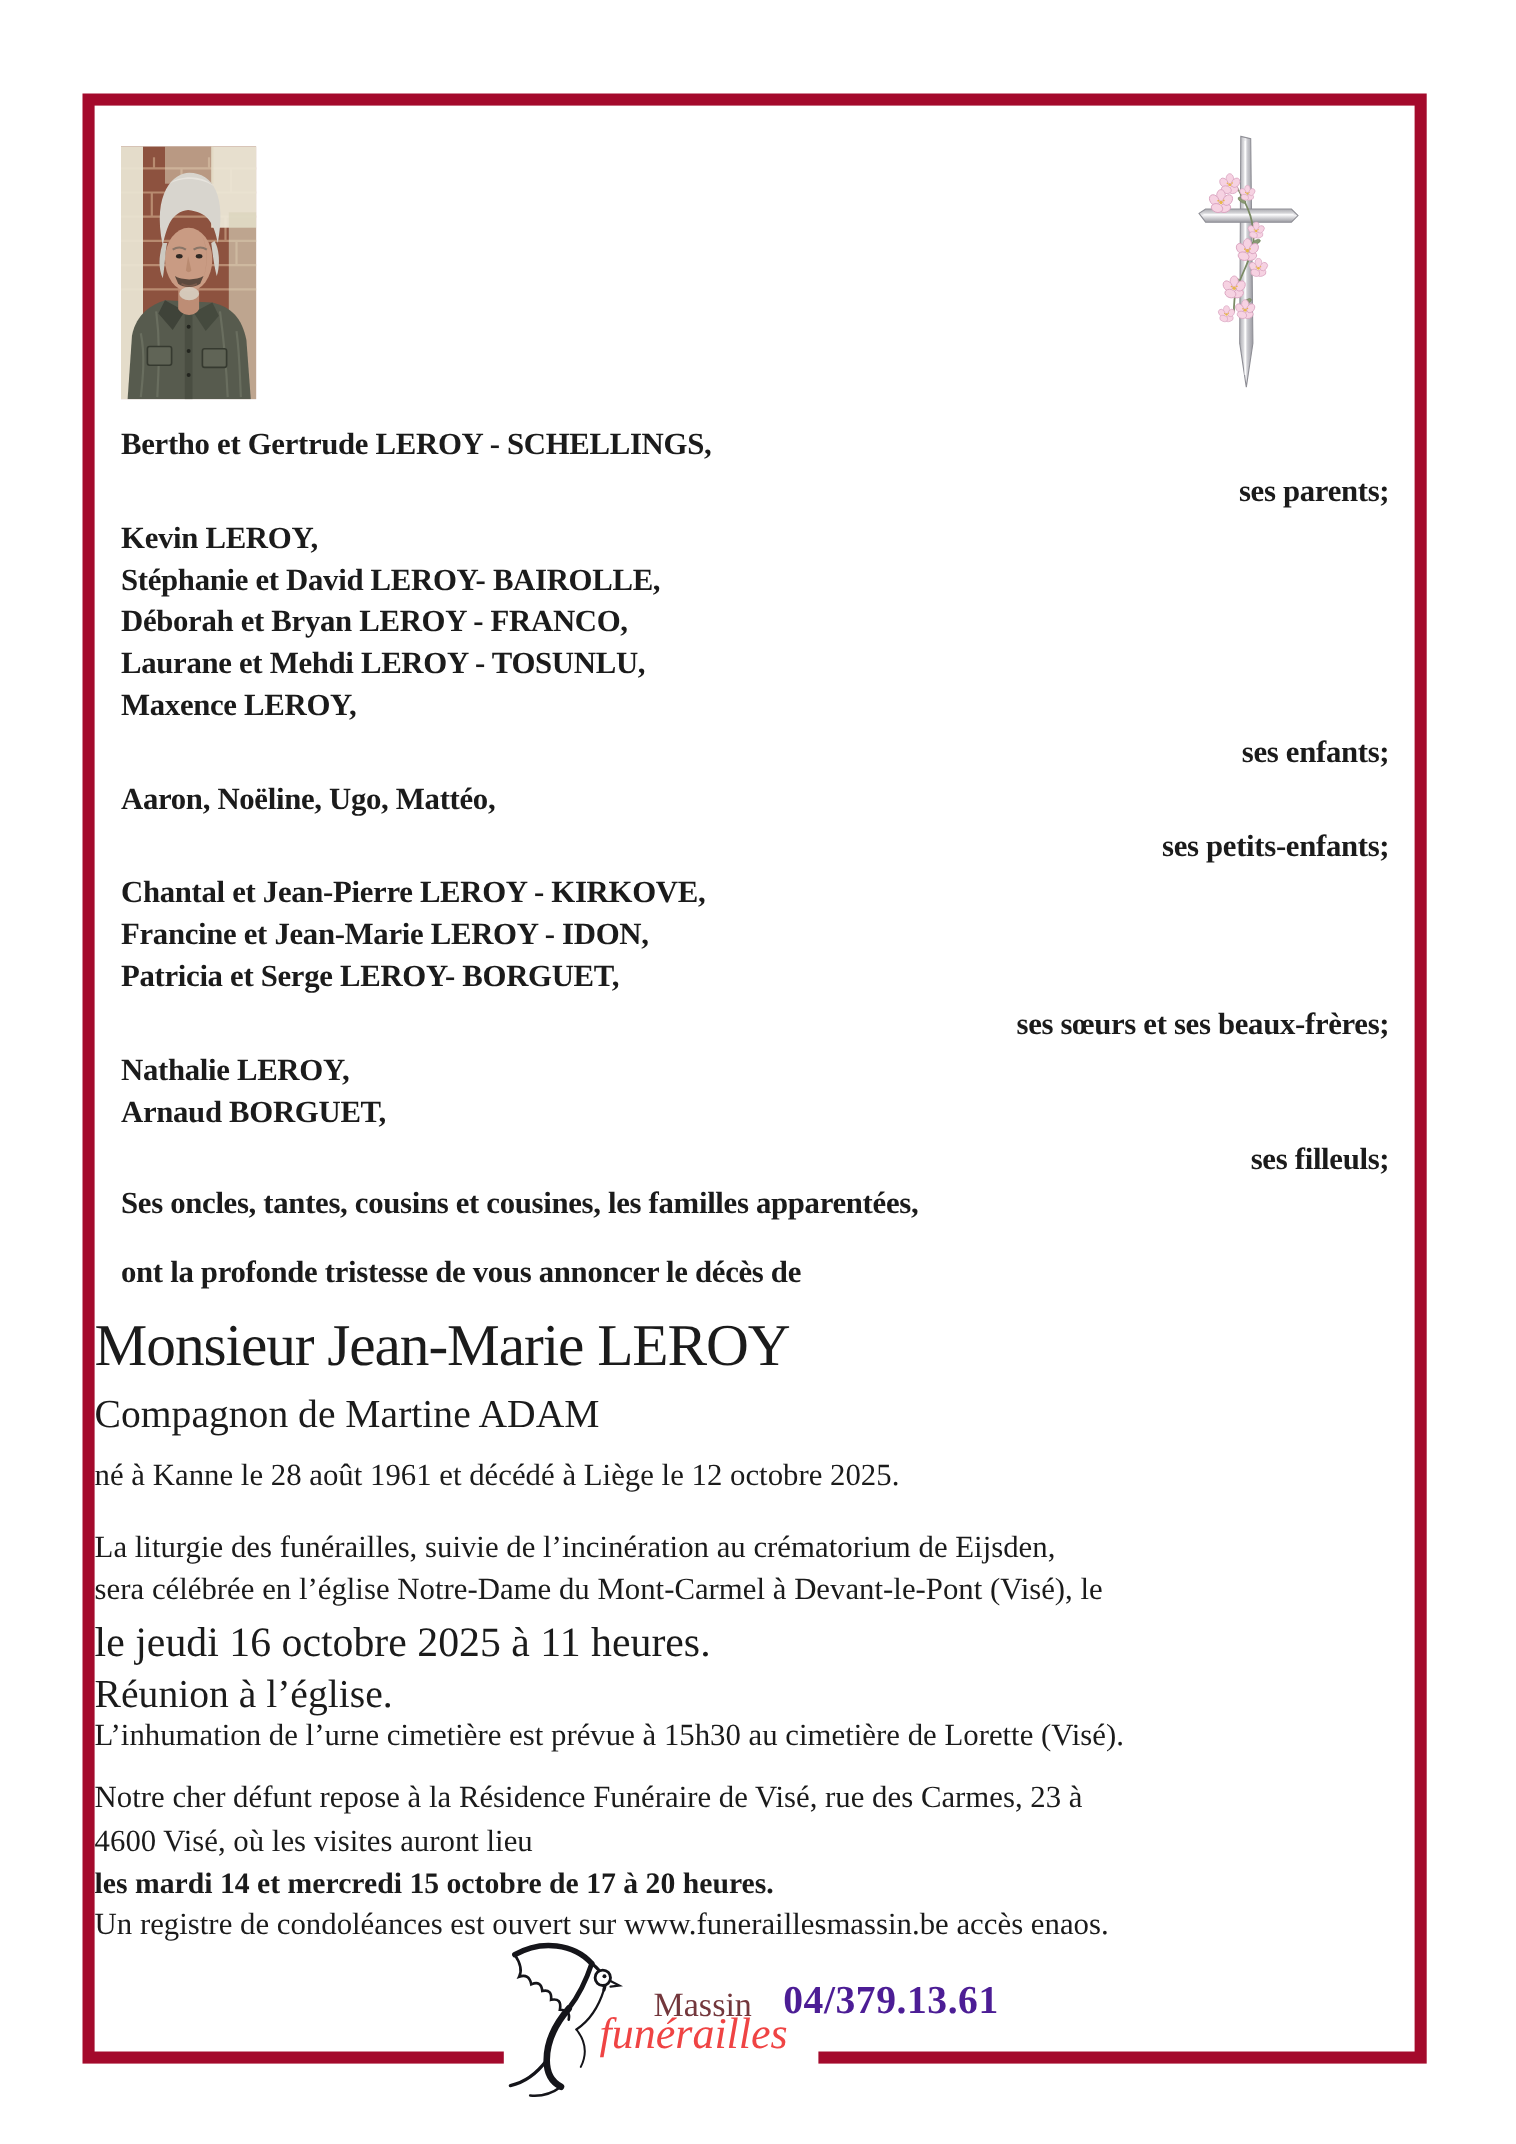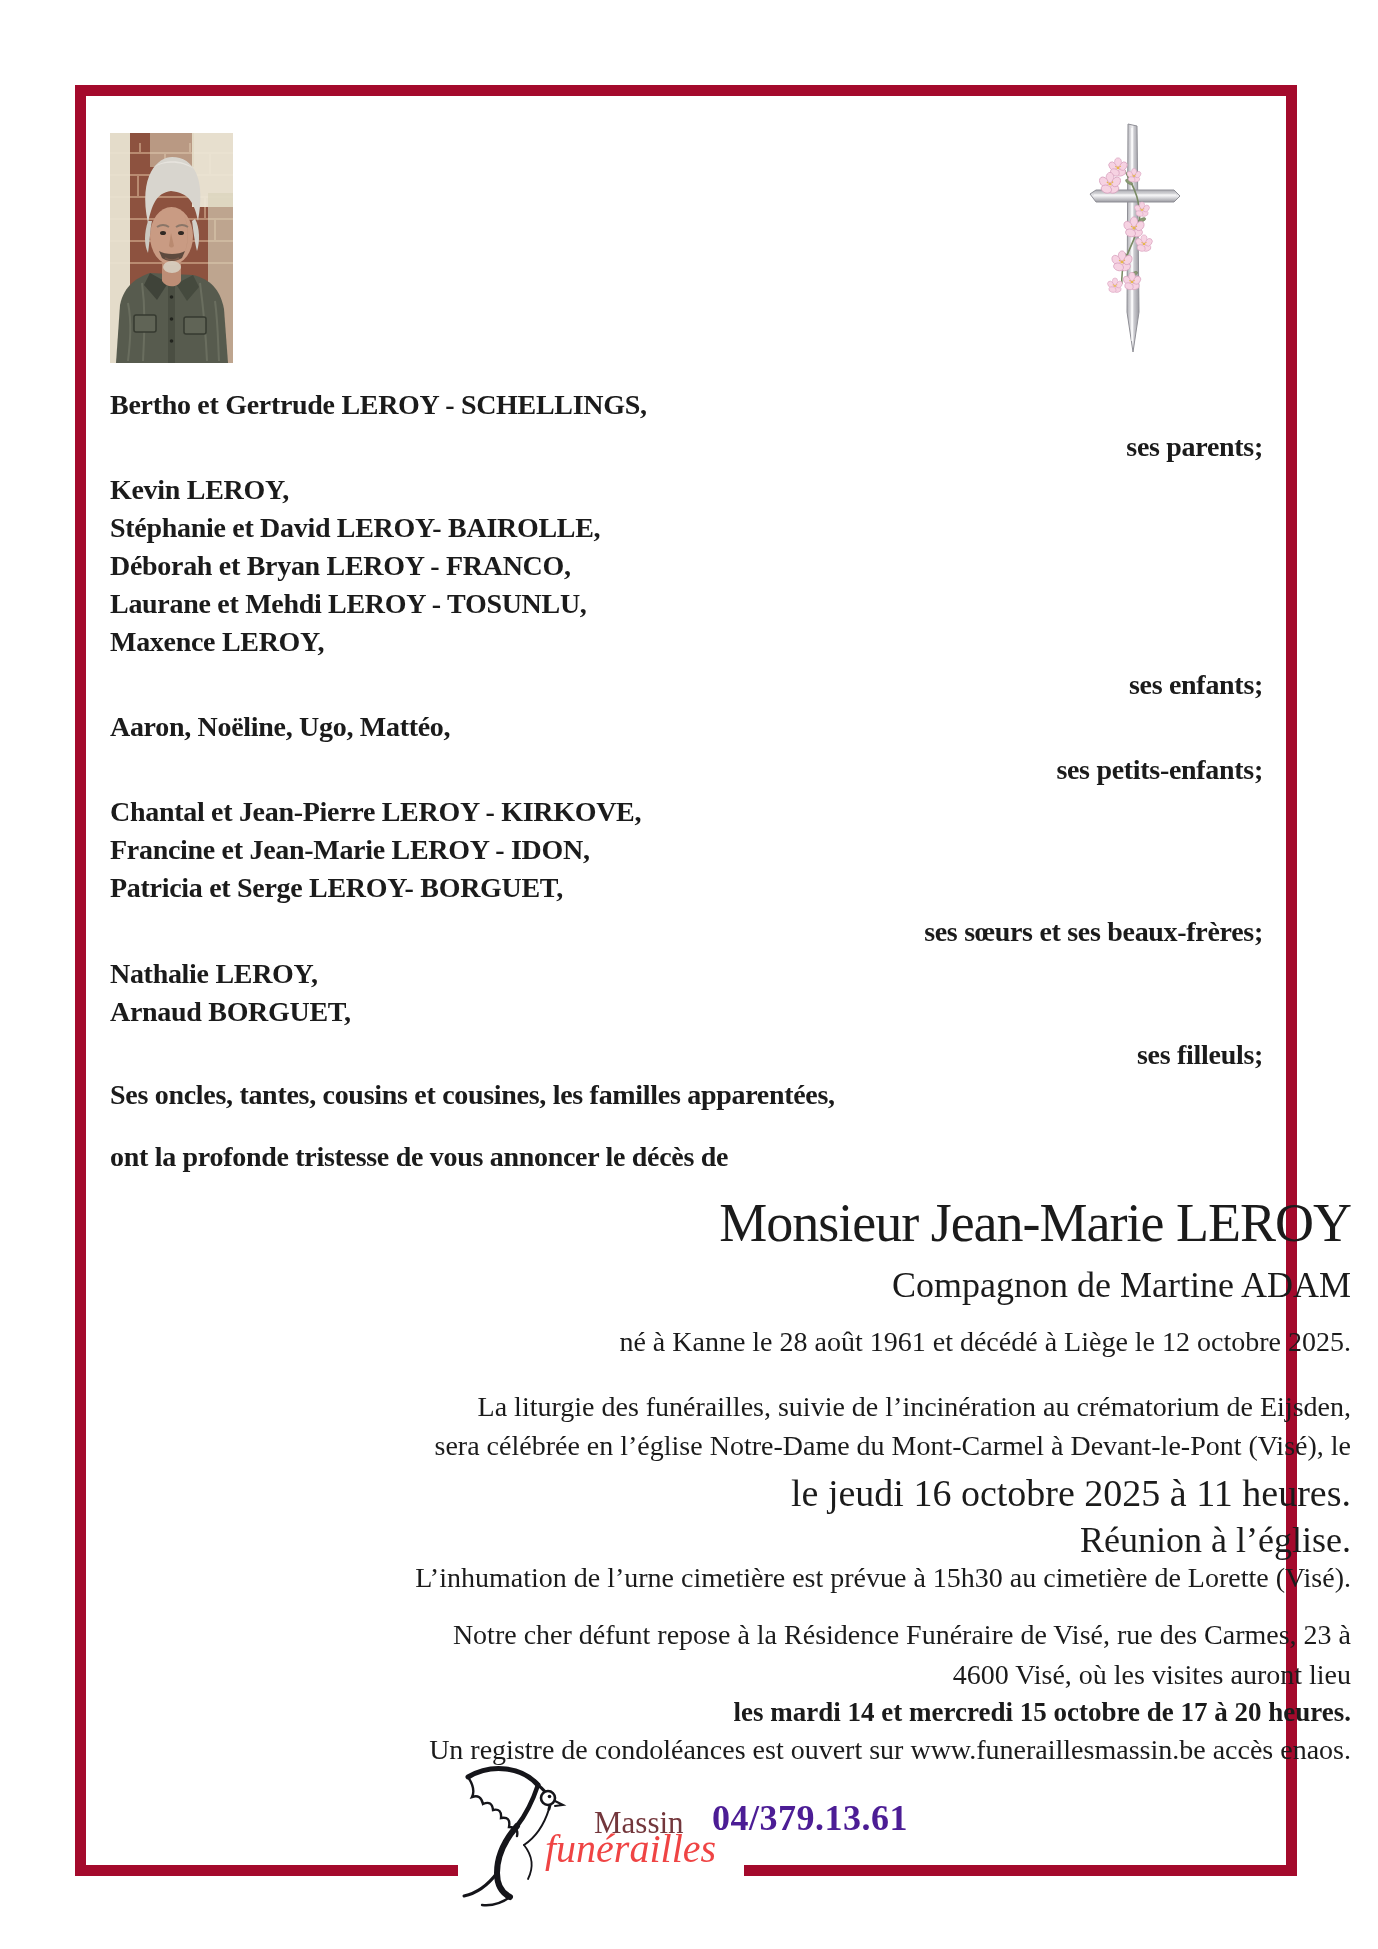--- a/index.html
+++ b/index.html
@@ -21,21 +21,21 @@
   .cross{position:absolute;left:1082px;top:116px;width:105px;height:250px;}
 
   .family{
     position:absolute;left:110px;top:386px;width:1153px;
     font-size:28px;letter-spacing:-0.3px;font-weight:bold;
   }
   .family .line{height:38px;line-height:38px;white-space:nowrap;}
   .family .left{text-align:left;}
   .family .right{text-align:right;}
 
-  .centered{position:absolute;left:86px;width:1265px;text-align:right;white-space:nowrap;}
+  .centered{position:absolute;left:86px;width:1265px;text-align:left;white-space:nowrap;}
   .title{top:1191px;font-size:54px;line-height:64px;letter-spacing:-1px;}
   .relation{top:1263px;font-size:36px;line-height:44px;}
   .birthdeath{top:1324px;font-size:28px;line-height:36px;}
   .liturgy{top:1387px;font-size:28px;}
   .liturgy .pline{line-height:39px;}
   .dateline{top:1468px;font-size:38px;line-height:50px;}
   .reunion{top:1522px;font-size:36px;line-height:36px;}
   .inhumation{top:1560px;font-size:28px;line-height:36px;}
   .repose{top:1615px;font-size:28px;}
   .repose .pline{line-height:40px;}

